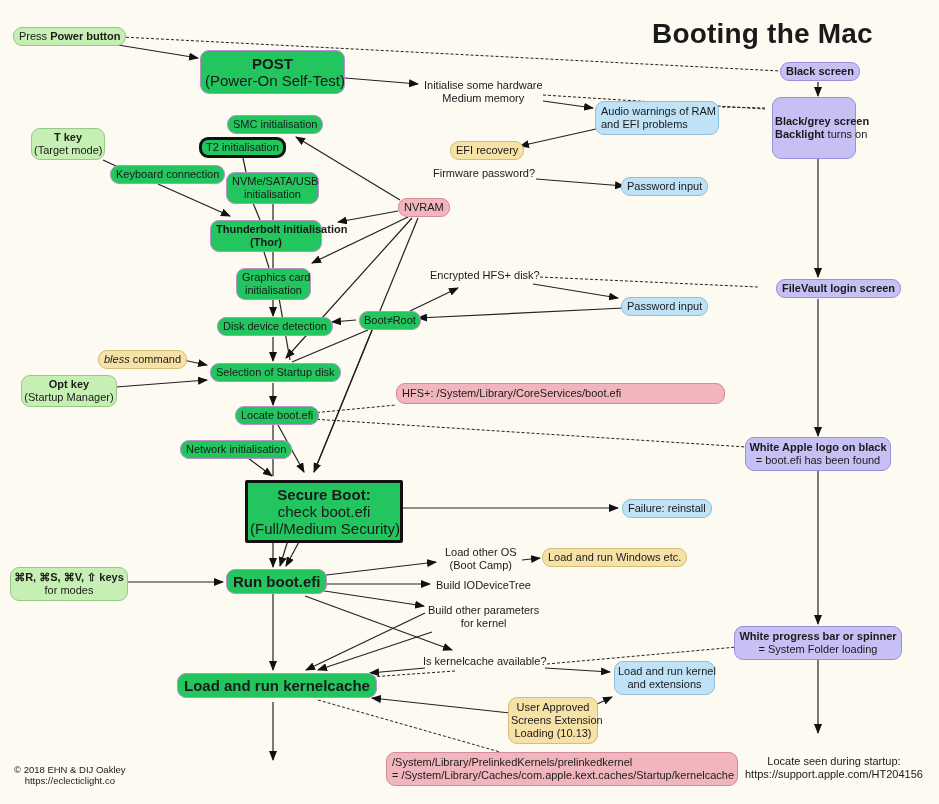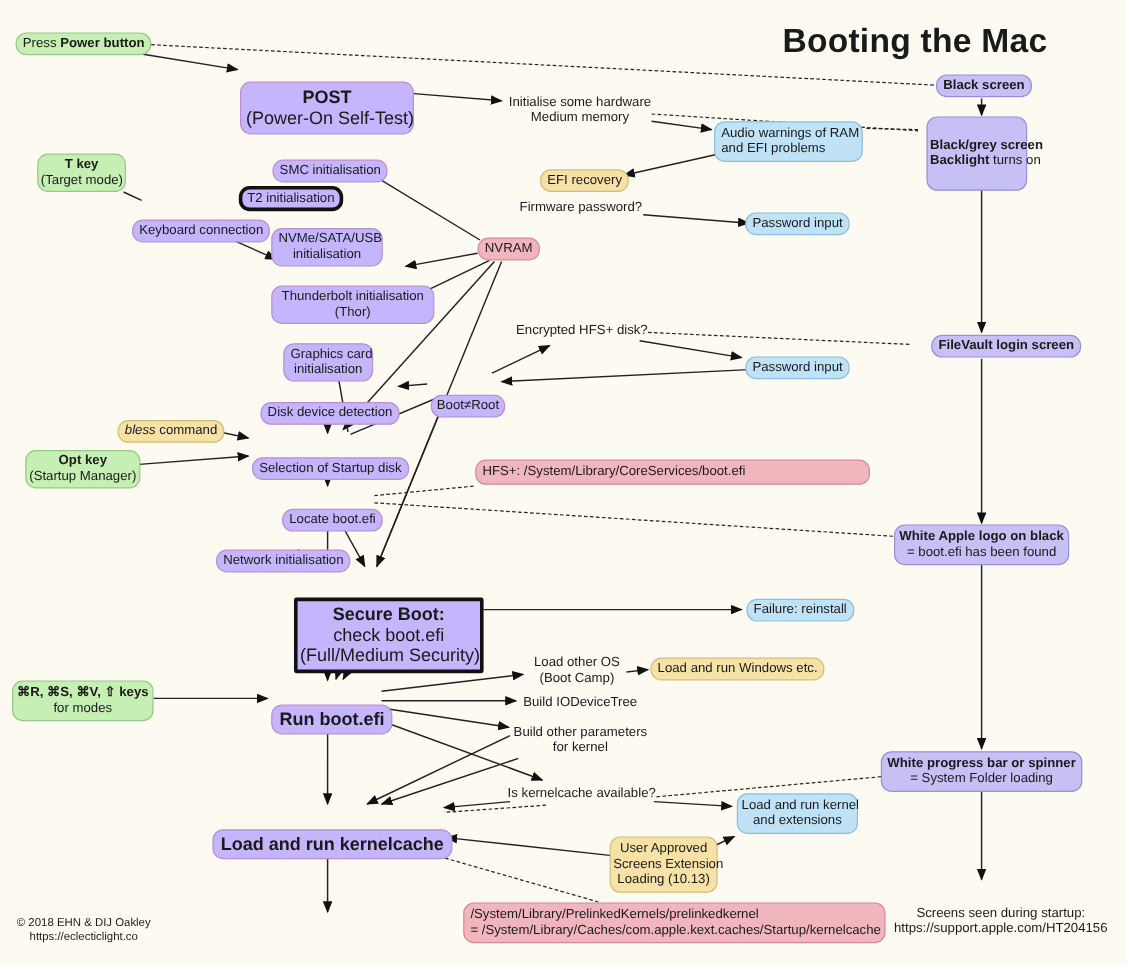--- a/index.html
+++ b/index.html
@@ -3,21 +3,21 @@
 <meta charset="utf-8">
 <style>
   html, body { margin:0; padding:0; }
   body { width:939px; height:804px; background:#fdfaf2; position:relative; overflow:hidden;
          font-family:"Liberation Sans", sans-serif; color:#1a1a1a; }
   #edges { position:absolute; left:0; top:0; width:939px; height:804px; }
   .node { position:absolute; box-sizing:border-box; border-radius:9px; border:1px solid;
           text-align:center; font-size:11px; line-height:13px; padding:2px 5px; white-space:nowrap; }
   .node.left { text-align:left; }
   .green  { background:#c6efb4; border-color:#96c887; }
-  .purple { background:#c4b5fd; border-color:#bd8fcd;margin-top:18px; }
+  .purple { background:#22c55e; border-color:#bd8fcd; }
   .violet { background:#c7c0f4; border-color:#9a8fd8; }
   .blue   { background:#bfe2f6; border-color:#8dbfdb; }
   .yellow { background:#f6e1a6; border-color:#d4bd78; }
   .pink   { background:#f1b6bd; border-color:#d38c96; }
   .thick  { border:3px solid #111; }
   .plain  { position:absolute; font-size:11px; line-height:13px; text-align:center; white-space:nowrap; }
   b { font-weight:bold; }
   .title { position:absolute; left:652px; top:18px; font-size:28px; font-weight:bold; letter-spacing:0.2px; }
   .big { font-size:15px; line-height:17px; }
 </style>
@@ -154,21 +154,21 @@
 
 <div class="node purple" style="left:226px;top:172px;width:93px;">
   <span>NVMe/SATA/USB</span><br>
   <span>initialisation</span>
 </div>
 
 <div class="node pink" style="left:398px;top:198px;">
   <span>NVRAM</span>
 </div>
 
-<div class="node purple" style="left:226px;top:220px;width:136px;">
+<div class="node purple" style="left:210px;top:220px;width:112px;font-weight:bold;">
   <span>Thunderbolt initialisation</span><br>
   <span>(Thor)</span>
 </div>
 
 <div class="node purple" style="left:236px;top:268px;width:75px;">
   <span>Graphics card</span><br>
   <span>initialisation</span>
 </div>
 
 <div class="plain" style="left:430px;top:269px;">
@@ -290,20 +290,20 @@
   <b>White Apple logo on black</b><br>
   <span>= boot.efi has been found</span>
 </div>
 
 <div class="node violet" style="left:734px;top:626px;width:168px;padding:3px 2px;">
   <b>White progress bar or spinner</b><br>
   <span>= System Folder loading</span>
 </div>
 
 <div class="plain" style="left:745px;top:755px;">
-  <span>Screens seen during startup:</span><br>
+  <span>Locate seen during startup:</span><br>
   <span>https://support.apple.com/HT204156</span>
 </div>
 
 <div class="plain" style="left:14px;top:764px;font-size:9.5px;line-height:11px;">
   <span>© 2018 EHN &amp; DIJ Oakley</span><br>
   <span>https://eclecticlight.co</span>
 </div>
 
 </body></html>

